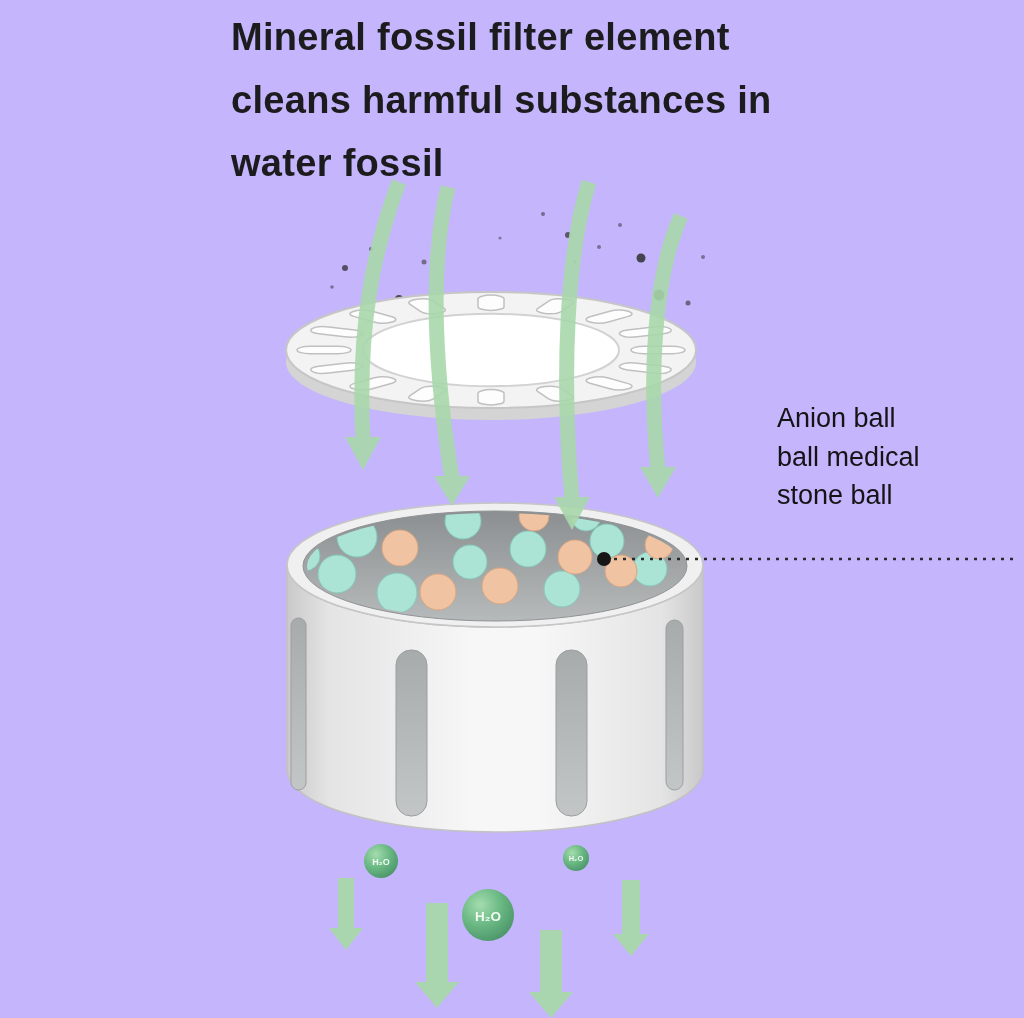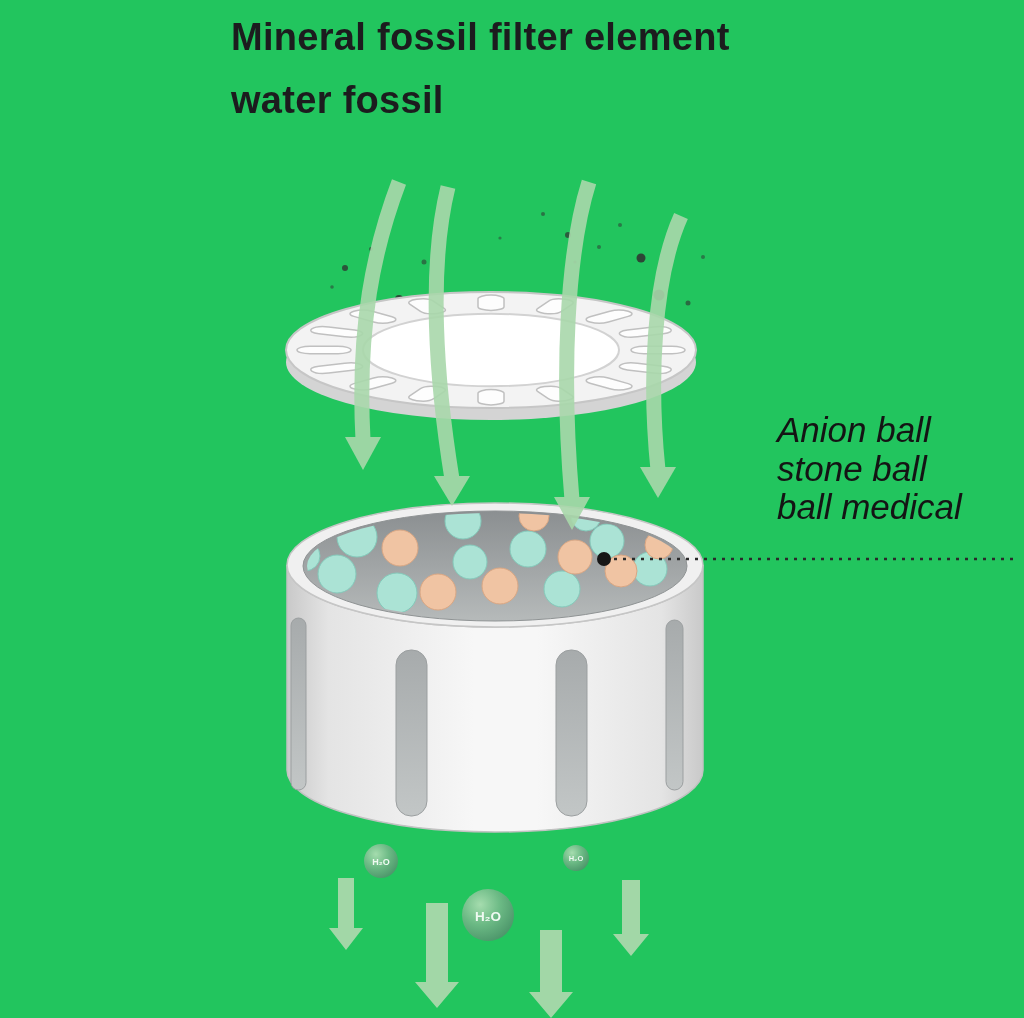--- a/index.html
+++ b/index.html
@@ -1,48 +1,48 @@
 <!DOCTYPE html>
 <html><head>
 <meta charset="utf-8">
 <style>
   html,body{margin:0;padding:0;background:#ffffff;}
   .stage{
-    position:relative;width:1024px;height:1018px;background:#22c55e;
+    position:relative;width:1024px;height:1018px;background:#c4b5fd;
     font-family:"Liberation Sans",sans-serif;overflow:hidden;
   }
   .stage svg{position:absolute;left:0;top:0;}
   .headline{
     position:absolute;left:231px;top:6px;width:620px;
     font-size:38px;line-height:63px;font-weight:600;color:#1c1c1e;
     letter-spacing:.3px;z-index:2;
   }
   .annotation{
-    position:absolute;left:777px;top:411px;width:230px;
-    font-size:35px;line-height:38.5px;font-weight:500;color:#141414;
+    position:absolute;left:777px;top:399px;width:230px;
+    font-size:27px;line-height:38.5px;font-weight:500;color:#141414;
     z-index:2;
-    font-style:italic;
   }
   svg text{font-family:"Liberation Sans",sans-serif;font-weight:bold;}
   .h2o-label{fill:#effaf2;text-anchor:middle;}
 </style>
 </head>
 <body>
 
 <div class="stage">
 
   <div class="headline">
     <div>Mineral fossil filter element</div>
+    <div>cleans harmful substances in</div>
     <div>water fossil</div>
   </div>
 
   <div class="annotation">
     <div>Anion ball</div>
+    <div>ball medical</div>
     <div>stone ball</div>
-    <div>ball medical</div>
   </div>
 
   <svg width="1024" height="1018" viewBox="0 0 1024 1018">
     <defs>
       <linearGradient id="grad-body" x1="0" y1="0" x2="1" y2="0">
         <stop offset="0" stop-color="#c9c9c9"></stop>
         <stop offset="0.1" stop-color="#e4e4e4"></stop>
         <stop offset="0.45" stop-color="#f7f7f7"></stop>
         <stop offset="0.6" stop-color="#f7f7f7"></stop>
         <stop offset="0.9" stop-color="#e4e4e4"></stop>

